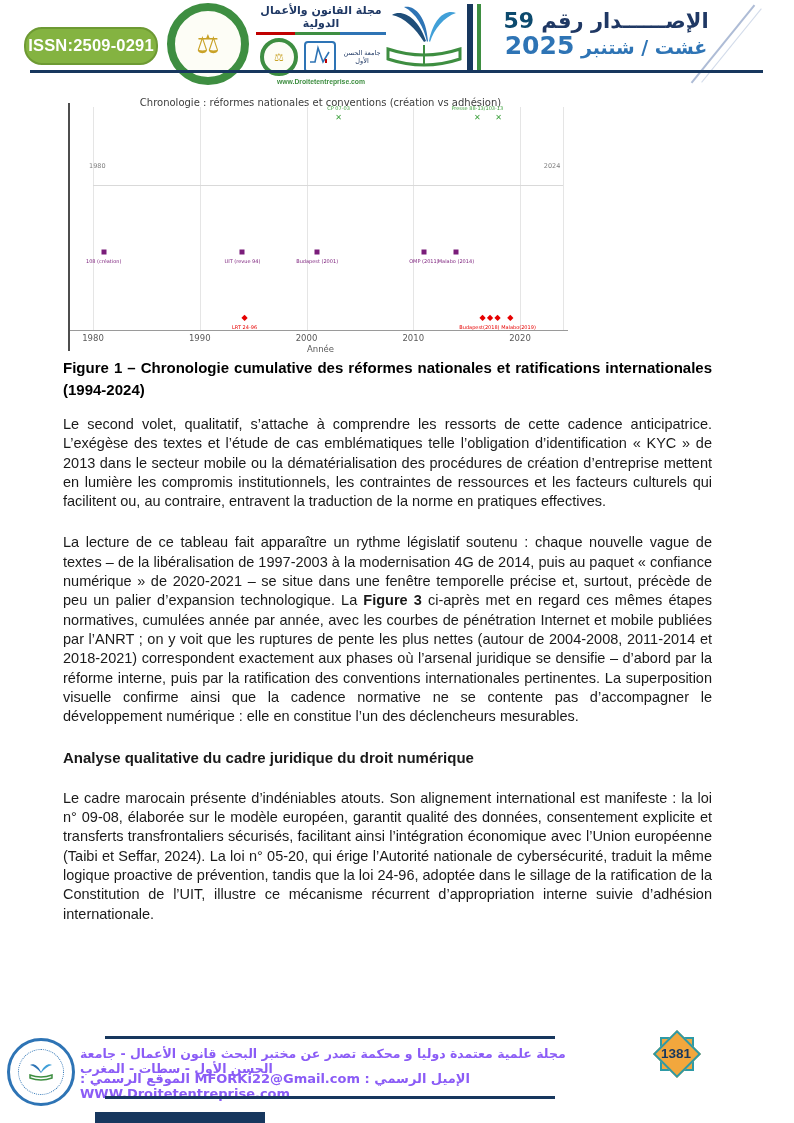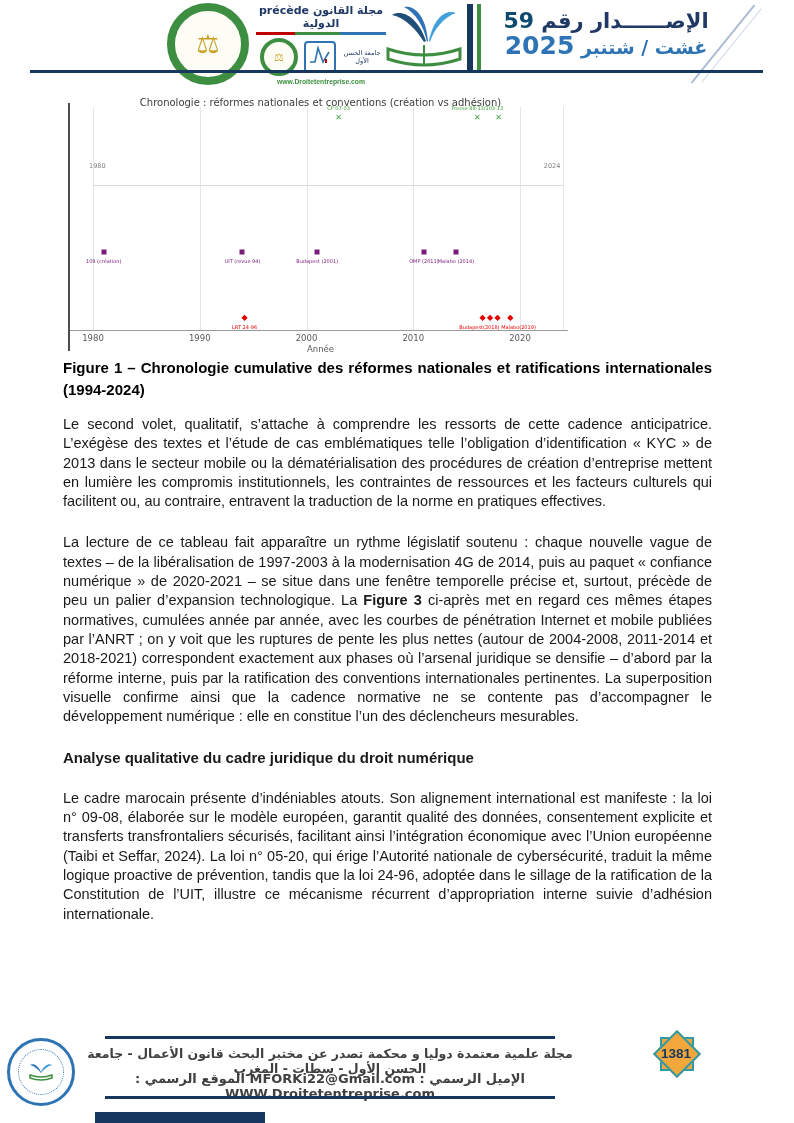--- a/index.html
+++ b/index.html
@@ -52,43 +52,44 @@
   #article{position:absolute;left:63px;top:357px;width:649px;color:#1a1a1a;}
   .caption{font-weight:bold;font-size:15px;line-height:22px;text-align:justify;margin:0 0 14px 0;color:#000;}
   .para{font-size:14.5px;line-height:19.3px;text-align:justify;margin:0;}
   .mb1{margin-bottom:22px;} .mb2{margin-bottom:19px;} .mb3{margin-bottom:22px;}
   .bold-stretch{font-weight:bold;text-align:justify;text-align-last:justify;font-size:14.5px;line-height:19.3px;}
   .subhead{font-weight:bold;font-size:15px;line-height:19.3px;margin:0 0 21px 0;}
   .inline-bold{font-weight:bold;}
 
   
   .foot-rule{position:absolute;left:105px;width:450px;height:2.5px;background:#17375e;}
-  .foot-line{position:absolute;left:80px;width:500px;text-align:center;direction:rtl;color:#404040;
+  .foot-line{position:absolute;left:80px;width:500px;text-align:left;direction:rtl;color:#8b5cf6;
     font-family:"DejaVu Sans",sans-serif;font-weight:bold;}
   .badge{position:absolute;left:653px;top:1030px;width:46px;height:46px;}
   .badge .sq{position:absolute;left:7px;top:7px;width:30px;height:30px;background:#f2a73d;border:2px solid #2e9aa6;}
   .badge .sq.rot{transform:rotate(45deg);}
   .badge .num{position:absolute;left:0;top:0;width:46px;height:46px;display:flex;align-items:center;
     justify-content:center;color:#17375e;font-weight:bold;font-size:13.5px;}
   .stamp{position:absolute;left:7px;top:1038px;width:62px;height:62px;border:3px solid #2e74b5;border-radius:50%;
     background:#fff;display:flex;align-items:center;justify-content:center;}
   .stamp-inner{width:44px;height:44px;border:1px dotted #2e74b5;border-radius:50%;display:flex;
     align-items:center;justify-content:center;color:#3e8e41;font-size:15px;}
   .bottom-bar{position:absolute;left:95px;top:1112px;width:170px;height:11px;background:#17375e;}
 </style>
 </head>
 <body>
 
 <div id="page">
 
+  <div class="issn-pill">ISSN:2509-0291</div>
 
   <div class="seal seal-large">⚖</div>
 
   <div class="hdr-center">
-    <div class="hdr-title">مجلة القانون précède الدولية</div>
+    <div class="hdr-title">مجلة القانون والأعمال الدولية</div>
     <div class="hdr-strip"></div>
     <div class="hdr-logos">
       <div class="seal seal-small">⚖</div>
       <div class="ecg-box">
         <svg width="24" height="24" viewBox="0 0 24 24">
             <polyline points="2,19 7,19 10,5 15,19 21,9" fill="none" stroke="#2e74b5" stroke-width="1.6"></polyline>
             <rect x="17" y="16" width="2" height="4" fill="#c00000"></rect>
           </svg>
       </div>
       <div class="hdr-univ">جامعة الحسن الأول</div>

